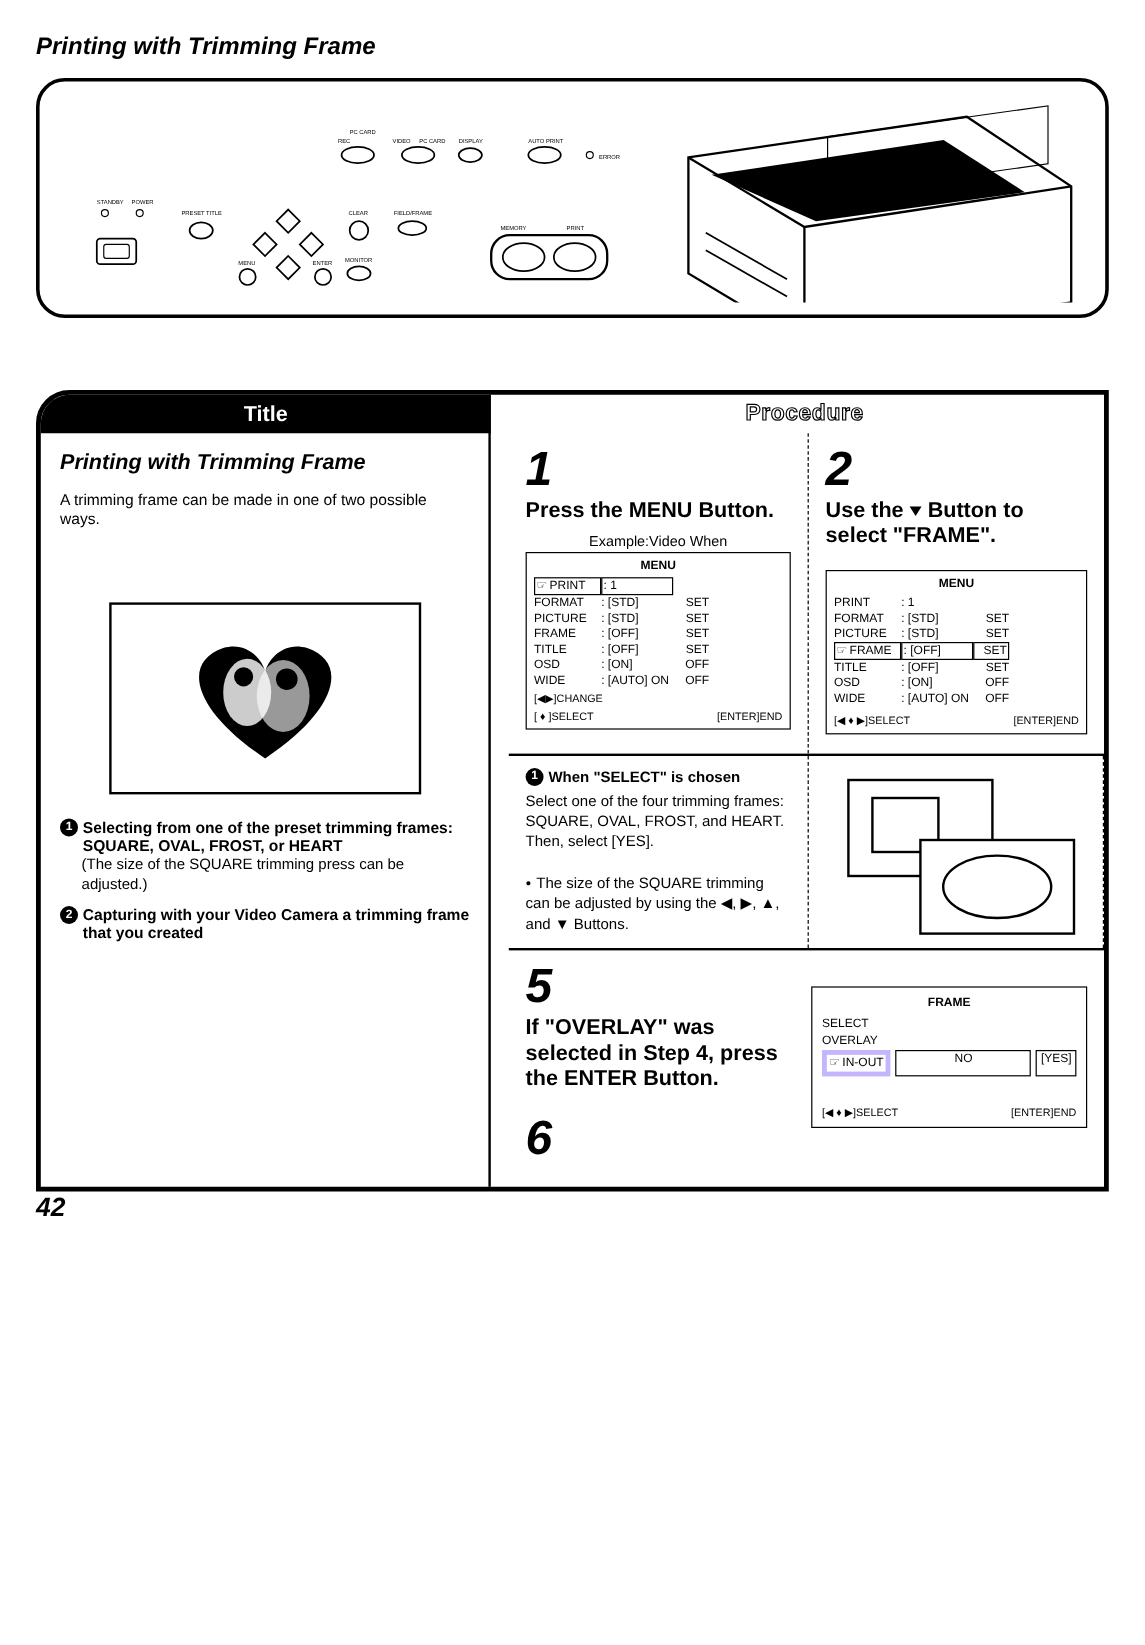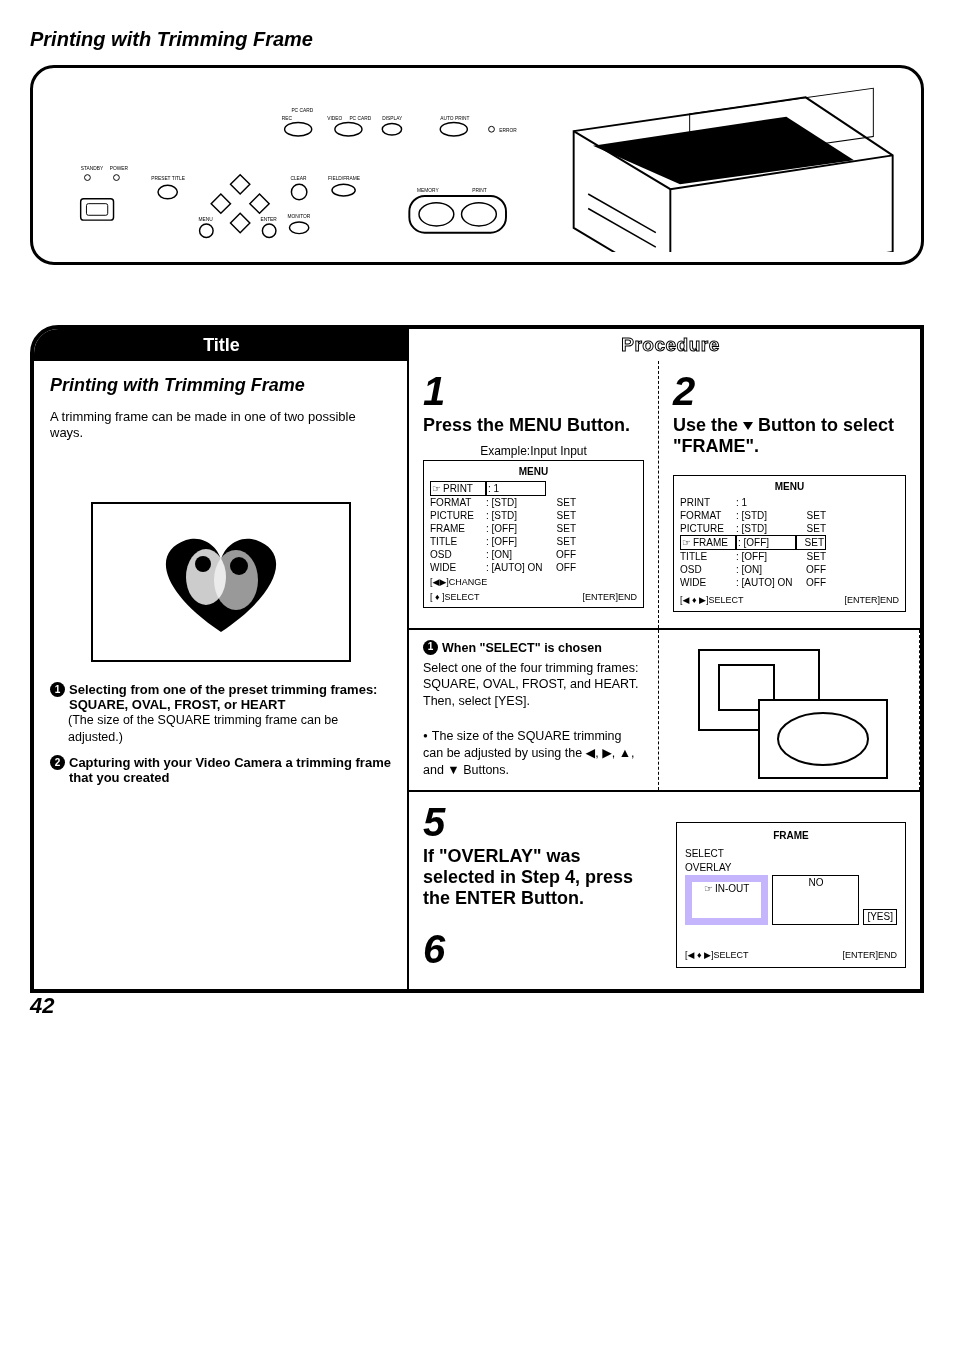--- a/index.html
+++ b/index.html
@@ -26,20 +26,21 @@
     position: relative;
     margin-bottom: 60px;
   }
   .device-panel svg { width: 100%; height: 100%; }
 
   .main-box {
     border: 4px solid #000;
     border-top-left-radius: 28px;
     position: relative;
     display: flex;
+    gap: 15px;
   }
   .title-header, .procedure-header {
     position: absolute;
     top: 0;
     height: 32px;
     display: flex;
     align-items: center;
     justify-content: center;
     font-weight: bold;
     font-size: 18px;
@@ -276,38 +277,38 @@
           <circle cx="98" cy="44" r="9" fill="#000"></circle>
         </svg>
       </div>
     </div>
 
     <div class="option-block">
       <div style="display:flex;">
         <span class="num-circle">1</span>
         <span class="option-title">Selecting from one of the preset trimming frames: SQUARE, OVAL, FROST, or HEART</span>
       </div>
-      <div class="option-sub">(The size of the SQUARE trimming frame can be adjusted.)</div>
+      <div class="option-sub">(The size of the SQUARE trimming press can be adjusted.)</div>
     </div>
 
     <div class="option-block">
       <div style="display:flex;">
         <span class="num-circle">2</span>
         <span class="option-title">Capturing with your Video Camera a trimming frame that you created</span>
       </div>
     </div>
   </div>
 
   <div class="right-col">
 
     <div class="toprow">
       <div class="step step1">
         <div class="step-num">1</div>
         <div class="step-title">Press the MENU Button.</div>
-        <div class="example-caption">Example:Input Input</div>
+        <div class="example-caption">Example:Video When</div>
         <div class="menu-box">
           <div class="menu-header">MENU</div>
           <div class="menu-row">
               <span class="c1 pointer" style="border:1px solid #000;padding:0 1px;"><span>PRINT</span></span>
               <span class="c2" style="border:1px solid #000;padding:0 1px;">: 1</span>
               <span class="c3"></span>
             </div>
           <div class="menu-row">
               <span class="c1">FORMAT</span>
               <span class="c2">: [STD]</span>
@@ -425,23 +426,23 @@
         <div class="step-title">If "OVERLAY" was selected in Step 4, press the ENTER Button.</div>
 
         <div class="step-num" style="margin-top:20px;">6</div>
       </div>
       <div class="botright">
         <div class="frame-box">
           <div class="frame-header">FRAME</div>
           <div>SELECT</div>
           <div>OVERLAY</div>
           <div style="display:flex; gap:4px;">
-            <span class="pointer" style="border:7px solid #c4b5fd; padding:0 12px;"><span>IN-OUT</span></span>
+            <span class="pointer" style="border:4px solid #c4b5fd; padding:0 2px;"><span>IN-OUT</span></span>
             <span style="border:1px solid #000; flex:1; text-align:center;">NO</span>
-            <span style="border:1px solid #000; padding:0 3px;margin-top:34px;">[YES]</span>
+            <span style="border:1px solid #000; padding:0 3px;">[YES]</span>
           </div>
           <div class="menu-footer" style="margin-top:24px;">
               <span>[◀ ♦ ▶]SELECT</span>
               <span>[ENTER]END</span>
             </div>
         </div>
       </div>
     </div>
 
   </div>

